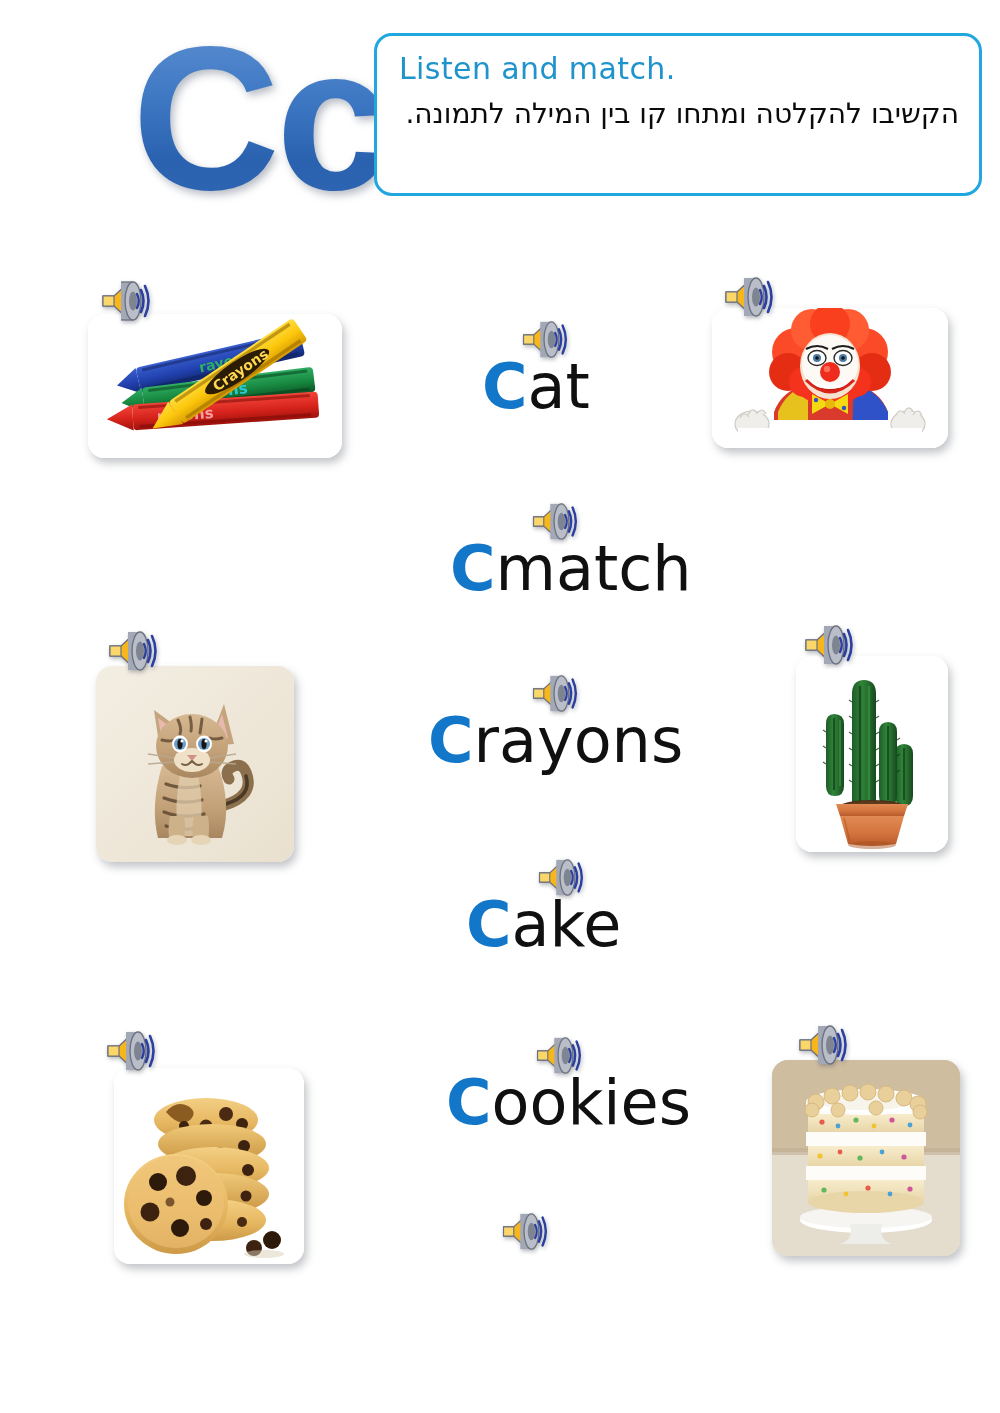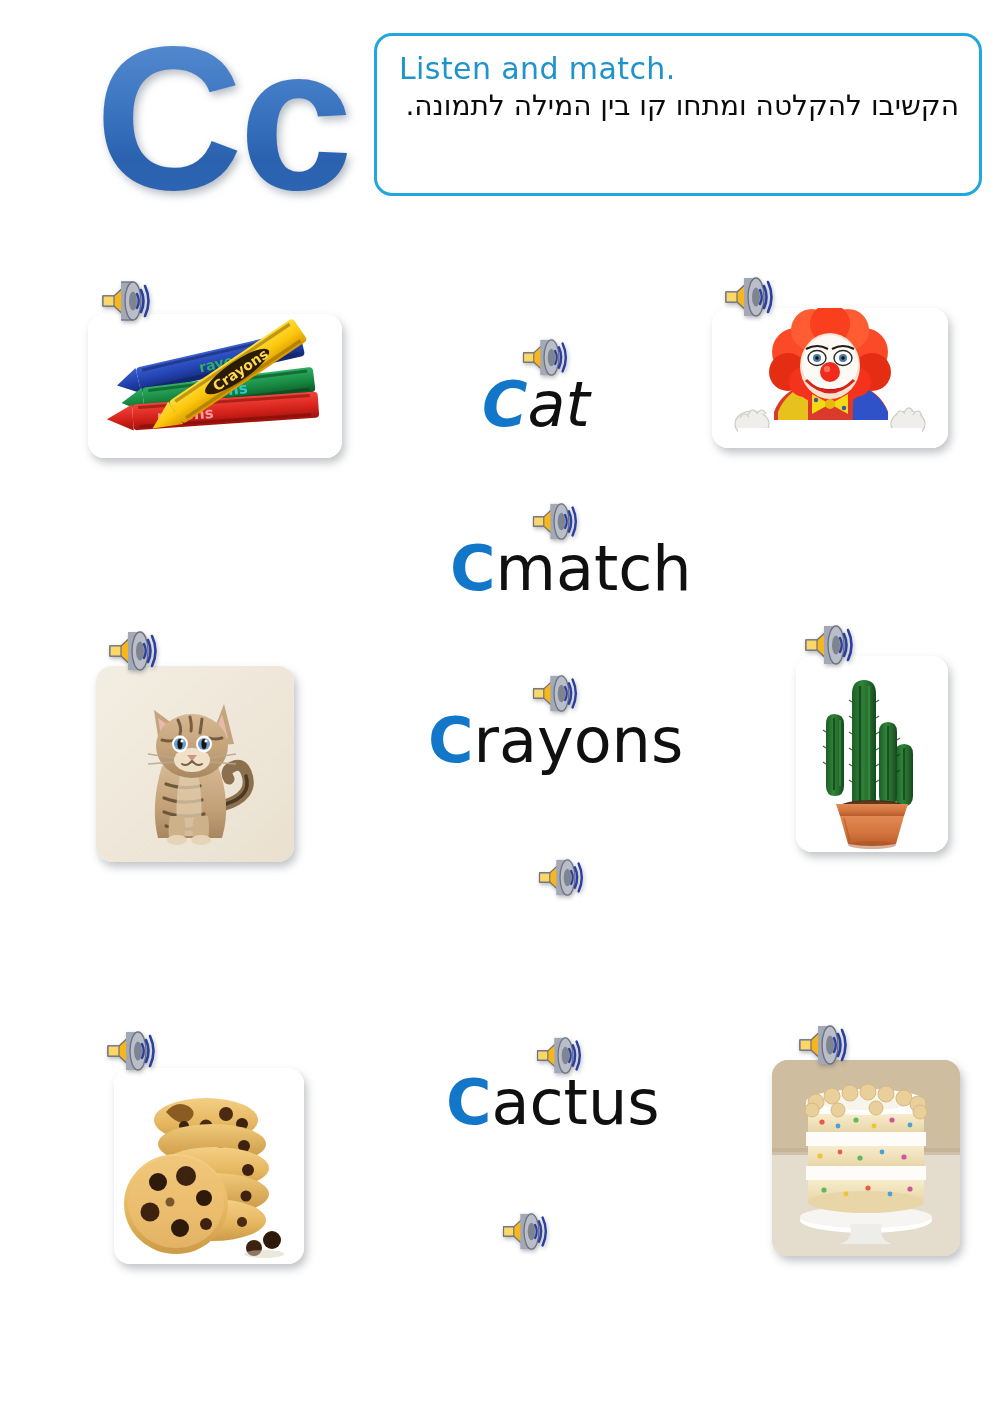--- a/index.html
+++ b/index.html
@@ -30,20 +30,21 @@
     font-size: 205px;
     line-height: 0.92;
     letter-spacing: -4px;
     background: linear-gradient(180deg, #5b8ed0 0%, #3f79c4 38%, #2a62b0 72%, #2f66b4 100%);
     -webkit-background-clip: text;
     background-clip: text;
     color: transparent;
     -webkit-text-fill-color: transparent;
     filter: drop-shadow(3px 4px 4px rgba(120,130,145,0.55));
     white-space: nowrap;
+    margin-left: 37px;
   }
 
   #instruction-box {
     position: absolute;
     left: 374px; top: 33px;
     width: 608px; height: 163px;
     box-sizing: border-box;
     border: 3px solid #20a7e0;
     border-radius: 18px;
     background: #ffffff;
@@ -51,20 +52,21 @@
   }
   #instruction-en {
     font-family: "DejaVu Sans", sans-serif;
     font-size: 30px;
     color: #1f93cc;
     letter-spacing: 0.4px;
     line-height: 1.15;
     text-align: left;
   }
   #instruction-he {
+    margin-top: 8px;
     direction: rtl;
     text-align: right;
     font-family: "DejaVu Sans", sans-serif;
     font-size: 28px;
     color: #0b0b0b;
     line-height: 1.35;
     padding-left: 4px;
   }
 
   
@@ -579,21 +581,21 @@
             <circle cx="40" cy="50" r="7"></circle>
             <circle cx="148" cy="52" r="7"></circle>
           <circle cx="66" cy="50" r="7"></circle>
             <circle cx="104" cy="48" r="7"></circle>
         </g>
       </svg>
     </div>
   </div>
 </div>
 
-<div class="word-item" style="left:430px; top:336px; width:300px; height:110px;font-style:italic;">
+<div class="word-item" style="left:430px; top:318px; width:300px; height:110px;">
   <span class="word-speaker" style="left:88px; top:0px;">
     <svg class="speaker" width="52" height="43" viewBox="0 0 56 46">
       <path d="M6 18 L17 18 L30 6 L30 40 L17 28 L6 28 Z" fill="#f6b61c" stroke="#6d7280" stroke-width="1.4" stroke-linejoin="round"></path>
       <path d="M6 18 L17 18 L17 28 L6 28 Z" fill="#fbd76a" stroke="#6d7280" stroke-width="1.2"></path>
       <path d="M24 4 L36 4 L36 42 L24 42 Z" fill="#a3a8b6"></path>
       <ellipse cx="36" cy="23" rx="8" ry="19" fill="#b9bec9" stroke="#6d7280" stroke-width="1.4"></ellipse>
       <ellipse cx="36" cy="23" rx="4" ry="9.5" fill="#7e8490"></ellipse>
       <path d="M44 12 Q49 23 44 34" stroke="#2b3fa0" stroke-width="2.6" fill="none" stroke-linecap="round"></path>
       <path d="M48 8 Q55 23 48 38" stroke="#2b3fa0" stroke-width="2.6" fill="none" stroke-linecap="round"></path>
       <path d="M40 16 Q43.5 23 40 30" stroke="#2b3fa0" stroke-width="2.4" fill="none" stroke-linecap="round"></path>
@@ -646,37 +648,40 @@
       <path d="M6 18 L17 18 L30 6 L30 40 L17 28 L6 28 Z" fill="#f6b61c" stroke="#6d7280" stroke-width="1.4" stroke-linejoin="round"></path>
       <path d="M6 18 L17 18 L17 28 L6 28 Z" fill="#fbd76a" stroke="#6d7280" stroke-width="1.2"></path>
       <path d="M24 4 L36 4 L36 42 L24 42 Z" fill="#a3a8b6"></path>
       <ellipse cx="36" cy="23" rx="8" ry="19" fill="#b9bec9" stroke="#6d7280" stroke-width="1.4"></ellipse>
       <ellipse cx="36" cy="23" rx="4" ry="9.5" fill="#7e8490"></ellipse>
       <path d="M44 12 Q49 23 44 34" stroke="#2b3fa0" stroke-width="2.6" fill="none" stroke-linecap="round"></path>
       <path d="M48 8 Q55 23 48 38" stroke="#2b3fa0" stroke-width="2.6" fill="none" stroke-linecap="round"></path>
       <path d="M40 16 Q43.5 23 40 30" stroke="#2b3fa0" stroke-width="2.4" fill="none" stroke-linecap="round"></path>
     </svg>
   </span>
+  <span class="word-text" style="left:36px; top:38px;">
+    <span class="cap">C</span><span>ake</span>
+  </span>
 </div>
 
 <div class="word-item" style="left:424px; top:1034px; width:310px; height:110px;">
   <span class="word-speaker" style="left:108px; top:0px;">
     <svg class="speaker" width="52" height="43" viewBox="0 0 56 46">
       <path d="M6 18 L17 18 L30 6 L30 40 L17 28 L6 28 Z" fill="#f6b61c" stroke="#6d7280" stroke-width="1.4" stroke-linejoin="round"></path>
       <path d="M6 18 L17 18 L17 28 L6 28 Z" fill="#fbd76a" stroke="#6d7280" stroke-width="1.2"></path>
       <path d="M24 4 L36 4 L36 42 L24 42 Z" fill="#a3a8b6"></path>
       <ellipse cx="36" cy="23" rx="8" ry="19" fill="#b9bec9" stroke="#6d7280" stroke-width="1.4"></ellipse>
       <ellipse cx="36" cy="23" rx="4" ry="9.5" fill="#7e8490"></ellipse>
       <path d="M44 12 Q49 23 44 34" stroke="#2b3fa0" stroke-width="2.6" fill="none" stroke-linecap="round"></path>
       <path d="M48 8 Q55 23 48 38" stroke="#2b3fa0" stroke-width="2.6" fill="none" stroke-linecap="round"></path>
       <path d="M40 16 Q43.5 23 40 30" stroke="#2b3fa0" stroke-width="2.4" fill="none" stroke-linecap="round"></path>
     </svg>
   </span>
   <span class="word-text" style="left:22px; top:38px;">
-    <span class="cap">C</span><span>actus</span>
+    <span class="cap">C</span><span>ookies</span>
   </span>
 </div>
 
 <div class="word-item" style="left:418px; top:1210px; width:320px; height:110px;">
   <span class="word-speaker" style="left:80px; top:0px;">
     <svg class="speaker" width="52" height="43" viewBox="0 0 56 46">
       <path d="M6 18 L17 18 L30 6 L30 40 L17 28 L6 28 Z" fill="#f6b61c" stroke="#6d7280" stroke-width="1.4" stroke-linejoin="round"></path>
       <path d="M6 18 L17 18 L17 28 L6 28 Z" fill="#fbd76a" stroke="#6d7280" stroke-width="1.2"></path>
       <path d="M24 4 L36 4 L36 42 L24 42 Z" fill="#a3a8b6"></path>
       <ellipse cx="36" cy="23" rx="8" ry="19" fill="#b9bec9" stroke="#6d7280" stroke-width="1.4"></ellipse>

